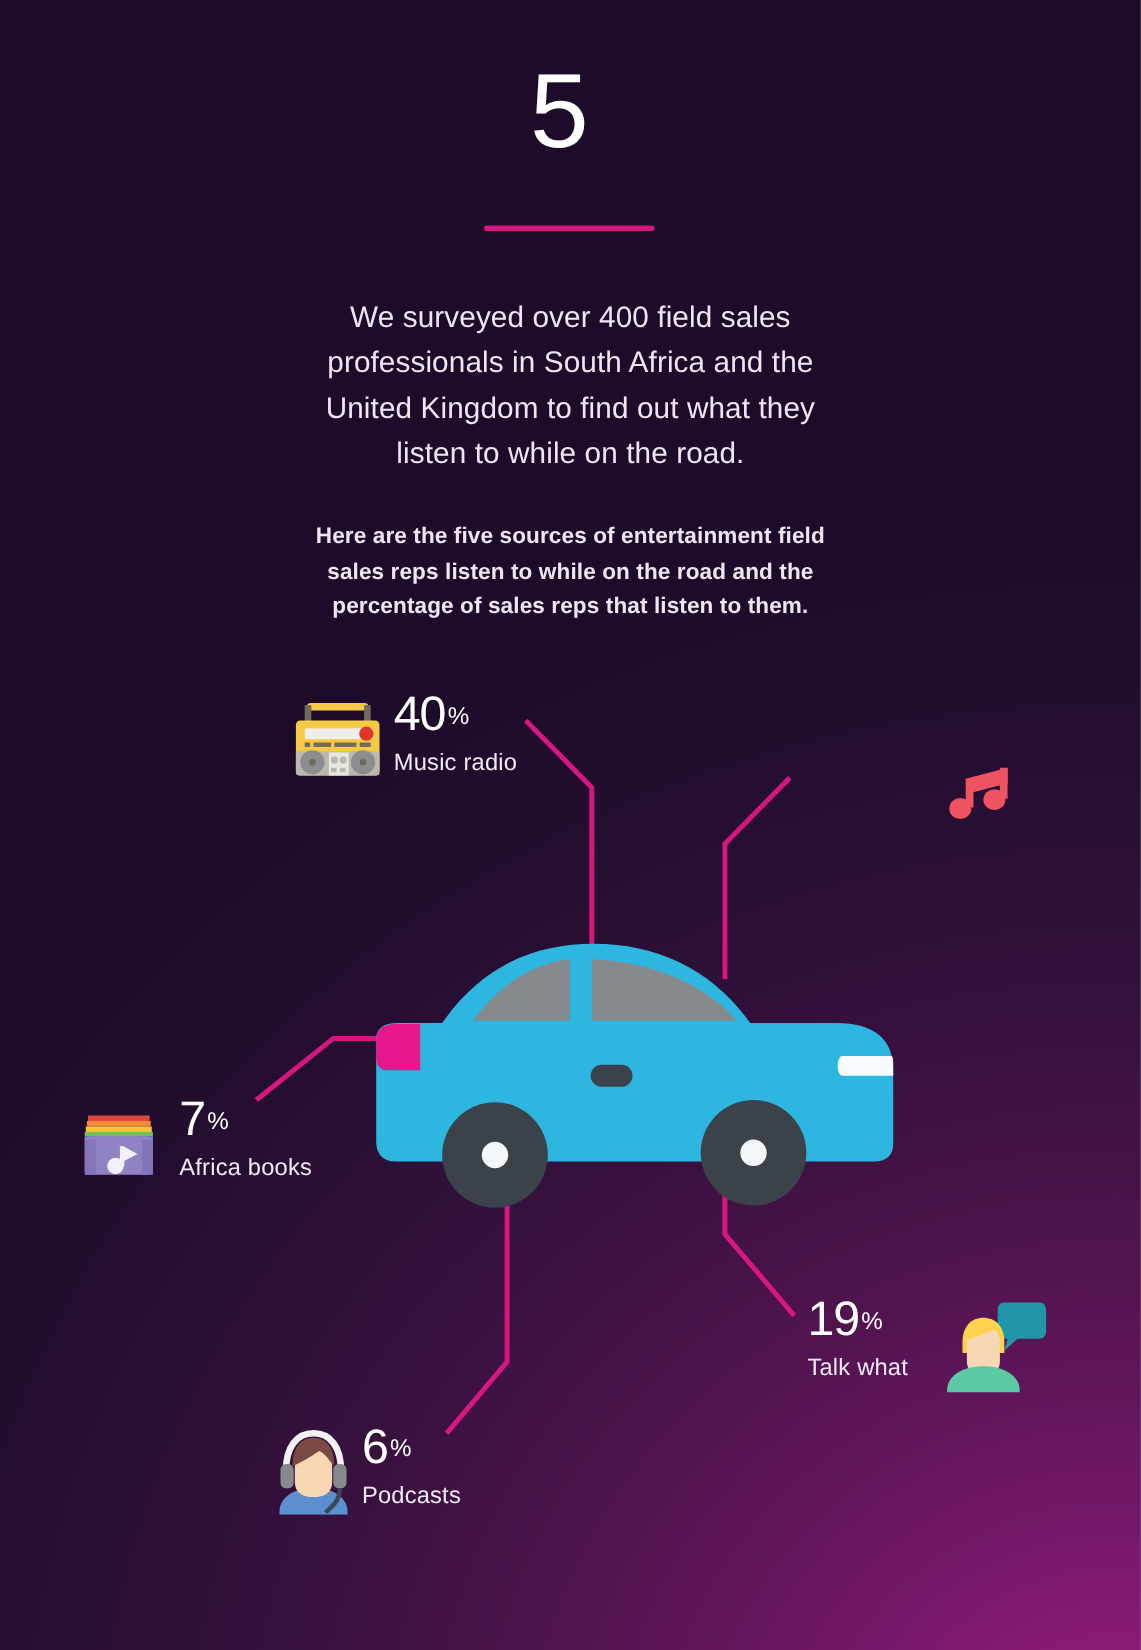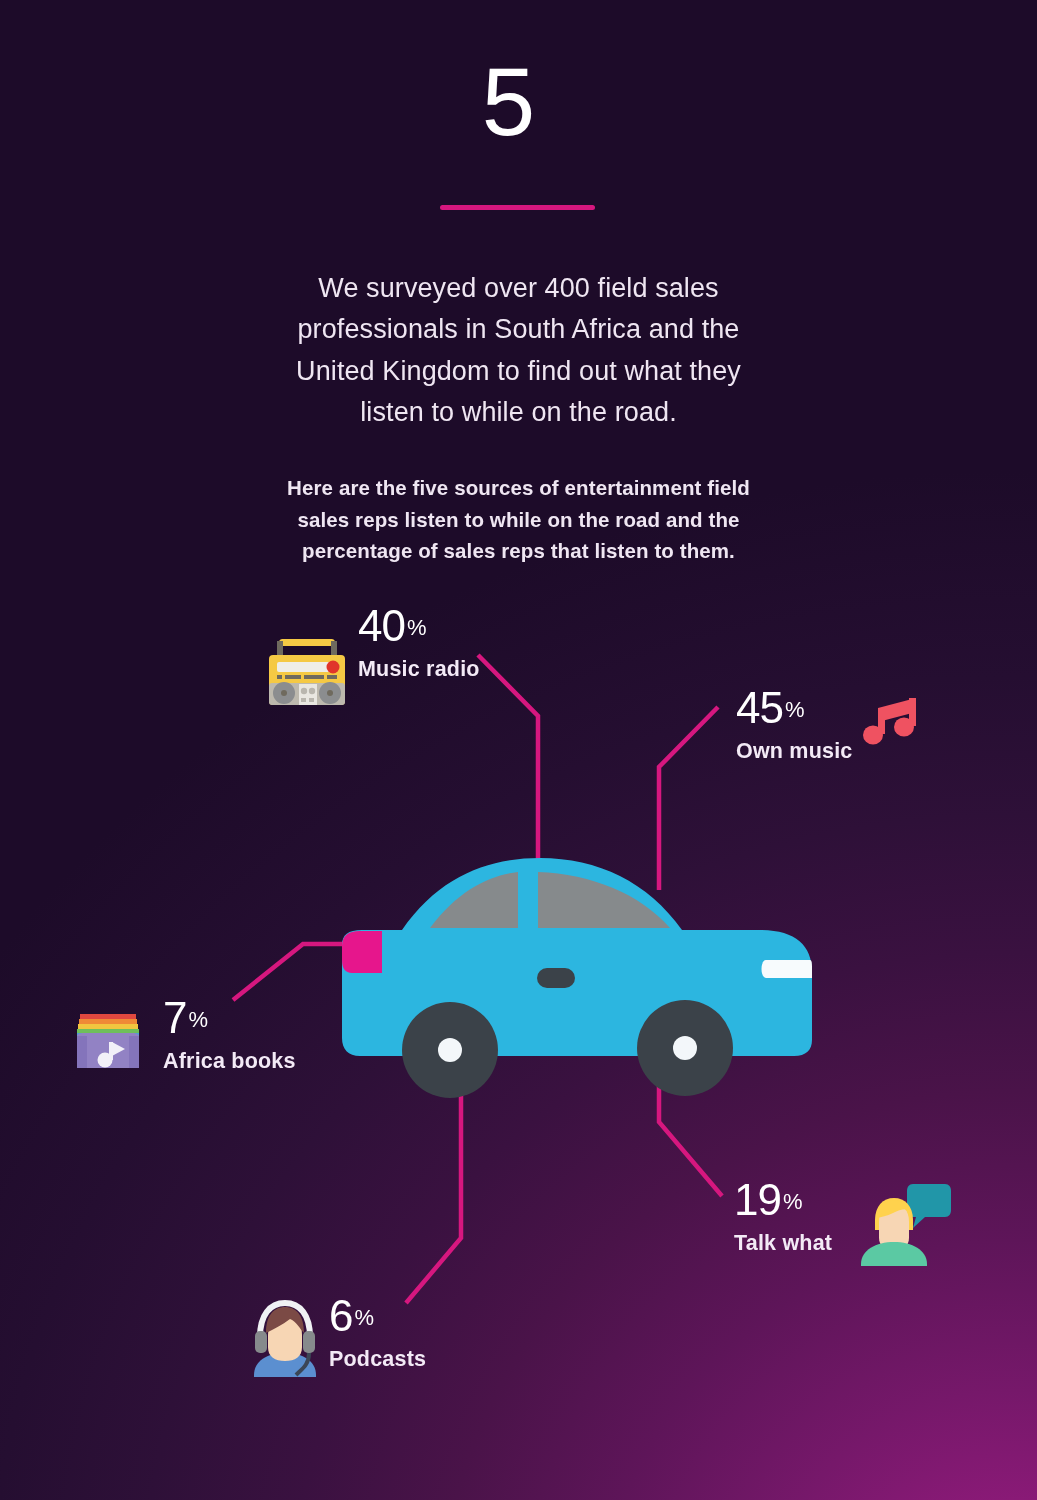--- a/index.html
+++ b/index.html
@@ -60,26 +60,26 @@
   .car-wrap { position: absolute; left: 330px; top: 850px; }
   
   .stat { position: absolute; }
   .stat .value {
     color: #ffffff; font-weight: 400; line-height: 1;
     white-space: nowrap;
   }
   .stat .num { font-size: 44px; letter-spacing: -1px; }
   .stat .pct { font-size: 22px; vertical-align: super; margin-left: 2px; }
   .stat .label {
-    color: #f3eaf6; font-size: 21.5px; font-weight: 700;
+    color: #f3eaf6; font-size: 21.5px; font-weight: 400;
     margin-top: 9px; white-space: nowrap; letter-spacing: 0.2px;
   }
   .icon { position: absolute; }
   
-  #stat-music-radio { left: 358px; top: 604px; }
+  #stat-music-radio { left: 358px; top: 628px; }
   #icon-boombox     { left: 263px; top: 631px; }
   #stat-own-music   { left: 736px; top: 686px; }
   #icon-note        { left: 862px; top: 692px; }
   #stat-audio-books { left: 163px; top: 996px; }
   #icon-books       { left: 72px; top: 1000px; }
   #stat-talk-radio  { left: 734px; top: 1178px; }
   #icon-talker      { left: 857px; top: 1180px; }
   #stat-podcasts    { left: 329px; top: 1294px; }
   #icon-headphones  { left: 246px; top: 1291px; }
 </style>
@@ -174,26 +174,20 @@
       <rect x="46" y="67" width="5" height="4" fill="#b9b6ae"></rect>
     </svg>
   </div>
   <div class="stat" id="stat-music-radio">
     <div class="value">
       <span class="num">40</span><span class="pct">%</span>
     </div>
     <div class="label">Music radio</div>
   </div>
 
-  <div class="stat" id="stat-own-music">
-    <div class="value">
-      <span class="num">45</span><span class="pct">%</span>
-    </div>
-    <div class="label">Own music</div>
-  </div>
   <div class="icon" id="icon-note">
     <svg width="62" height="56" viewBox="0 0 62 56">
       <path d="M 16 16 L 54 6 L 54 20 L 16 30 Z" fill="#ef5261"></path>
       <rect x="16" y="16" width="7" height="26" fill="#ef5261"></rect>
       <rect x="47" y="6" width="7" height="28" fill="#ef5261"></rect>
       <ellipse cx="11" cy="43" rx="10" ry="9.5" fill="#ef5261"></ellipse>
       <ellipse cx="42" cy="35" rx="10" ry="9.5" fill="#ef5261"></ellipse>
     </svg>
   </div>
 

